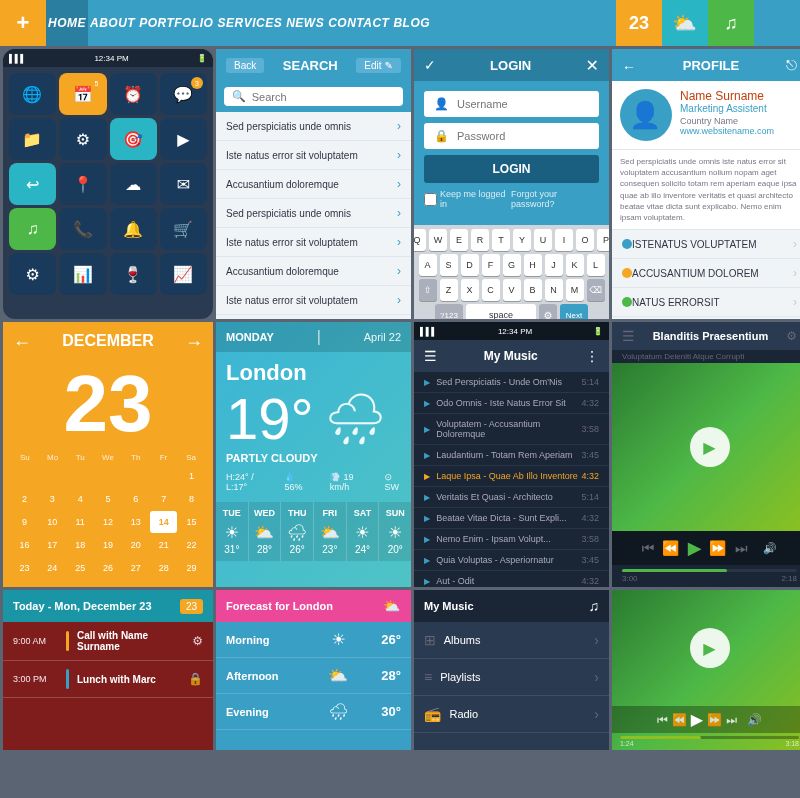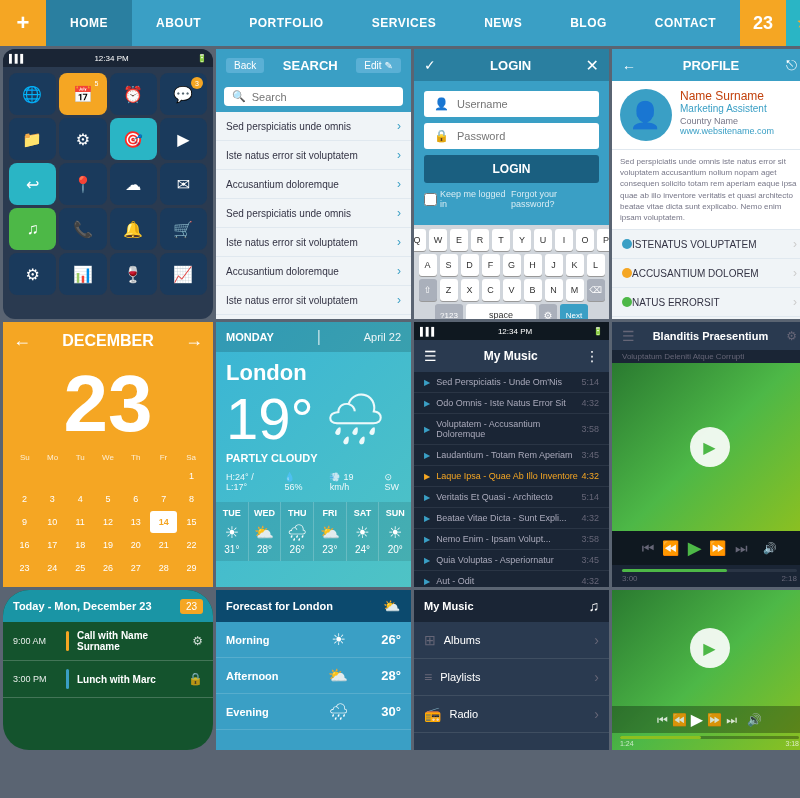--- a/index.html
+++ b/index.html
@@ -15,25 +15,26 @@
       width: 46px;
       height: 46px;
       background: #f5a623;
       display: flex; align-items: center; justify-content: center;
       color: white; font-size: 22px; flex-shrink: 0;
     }
     .nav-items {
       display: flex; flex: 1; height: 100%;
     }
     .nav-item {
-      padding: 0 24px;
+      padding: 0 2px;
       display: flex; align-items: center; justify-content: center;
       color: white; font-size: 12px; font-weight: bold;
       text-transform: uppercase; cursor: pointer;
       letter-spacing: 0.5px;
+      font-style: italic;
     }
     .nav-item.active { background: #2a7fa0; }
     .nav-right {
       display: flex; align-items: center; gap: 0;
     }
     .nav-icon-box {
       width: 46px; height: 46px;
       display: flex; align-items: center; justify-content: center;
       color: white; font-size: 18px;
     }
@@ -343,23 +344,22 @@
     }
     .progress-bar-fill {
       background: #4db847; height: 3px; border-radius: 2px;
     }
     .progress-times {
       display: flex; justify-content: space-between; font-size: 8px; color: #667; margin-top: 2px;
     }
 
     
     .schedule-panel {
-      background: #14532d;
-      overflow: hidden;
-      border-radius: 26px;
+      background: #7f1d1d;
+      overflow: hidden;
     }
     .schedule-header {
       background: #1a95a5;
       display: flex; align-items: center; justify-content: space-between;
       padding: 6px 10px; height: 32px;
     }
     .schedule-header .title { color: white; font-size: 11px; font-weight: bold; }
     .schedule-header .date-badge {
       background: #f5a623; color: white; font-size: 10px;
       padding: 2px 6px; border-radius: 3px;
@@ -372,21 +372,21 @@
     .schedule-bar { width: 3px; height: 20px; border-radius: 2px; flex-shrink: 0; }
     .schedule-event { font-size: 10px; color: white; font-weight: bold; }
     .schedule-icon { margin-left: auto; font-size: 12px; color: rgba(255,255,255,0.8); }
 
     
     .forecast-panel {
       background: #3a9fc5;
       overflow: hidden;
     }
     .forecast-header {
-      background: #0c4a6e;
+      background: #ec4899;
       display: flex; align-items: center; justify-content: space-between;
       padding: 6px 10px; height: 32px;
     }
     .forecast-header .title { color: white; font-size: 11px; font-weight: bold; }
     .forecast-header .icon { color: white; font-size: 14px; }
     .forecast-item {
       display: flex; align-items: center; justify-content: space-between;
       padding: 8px 10px; border-bottom: 1px solid rgba(255,255,255,0.15);
       color: white;
     }
@@ -448,22 +448,22 @@
 <nav style="display:flex;align-items:center;background:#3a9fc5;height:46px;width:800px;">
   <div class="nav-plus">
     <span style="font-size:22px;color:white;font-weight:bold;">+</span>
   </div>
   <div class="nav-items">
     <div class="nav-item active">HOME</div>
     <div class="nav-item">ABOUT</div>
     <div class="nav-item">PORTFOLIO</div>
     <div class="nav-item">SERVICES</div>
     <div class="nav-item">NEWS</div>
+    <div class="nav-item">CONTACT</div>
     <div class="nav-item">BLOG</div>
-    <div class="nav-item">CONTACT</div>
   </div>
   <div class="nav-right">
     <div class="nav-icon-box orange">
       <span style="font-size:18px;font-weight:bold;">23</span>
     </div>
     <div class="nav-icon-box teal">
       <span style="font-size:20px;">⛅</span>
     </div>
     <div class="nav-icon-box green">
       <span style="font-size:18px;">♫</span>

